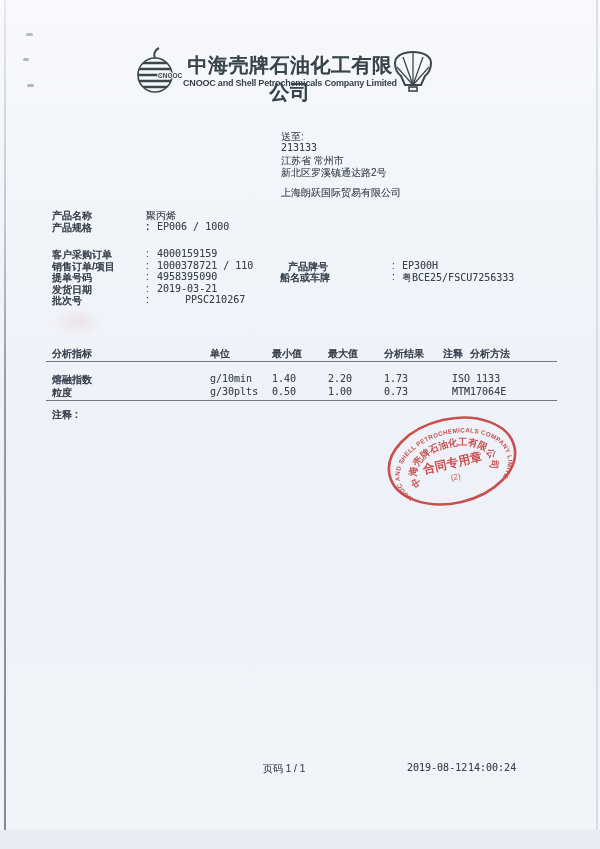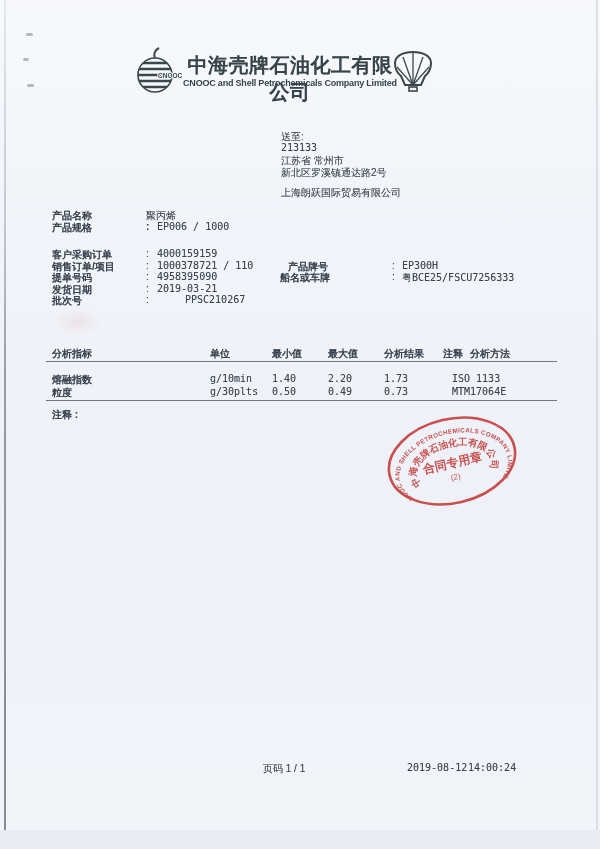--- a/index.html
+++ b/index.html
@@ -147,21 +147,21 @@
     <span class="mono" style="left:210px;">g/10min</span>
     <span class="mono" style="left:272px;">1.40</span>
     <span class="mono" style="left:328px;">2.20</span>
     <span class="mono" style="left:384px;">1.73</span>
     <span class="mono" style="left:452px;">ISO 1133</span>
   </div>
   <div class="row fs10" style="top:385.5px;">
     <span class="b cn" style="left:52px;">粒度</span>
     <span class="mono" style="left:210px;">g/30plts</span>
     <span class="mono" style="left:272px;">0.50</span>
-    <span class="mono" style="left:328px;">0.49</span>
+    <span class="mono" style="left:328px;">1.00</span>
     <span class="mono" style="left:384px;">0.73</span>
     <span class="mono" style="left:452px;">MTM17064E</span>
   </div>
   <div class="rule" style="top:400px;left:46px;width:511px;"></div>
 
   <div class="abs b cn fs10" style="left:52px;top:408px;">注释 :</div>
 
   <svg class="abs" style="left:367px;top:399px;" width="170" height="124" viewBox="0 0 170 124">
     <defs>
       <path id="arcEn" d="M 38,88 A 55 35 0 1 1 132,88"></path>

